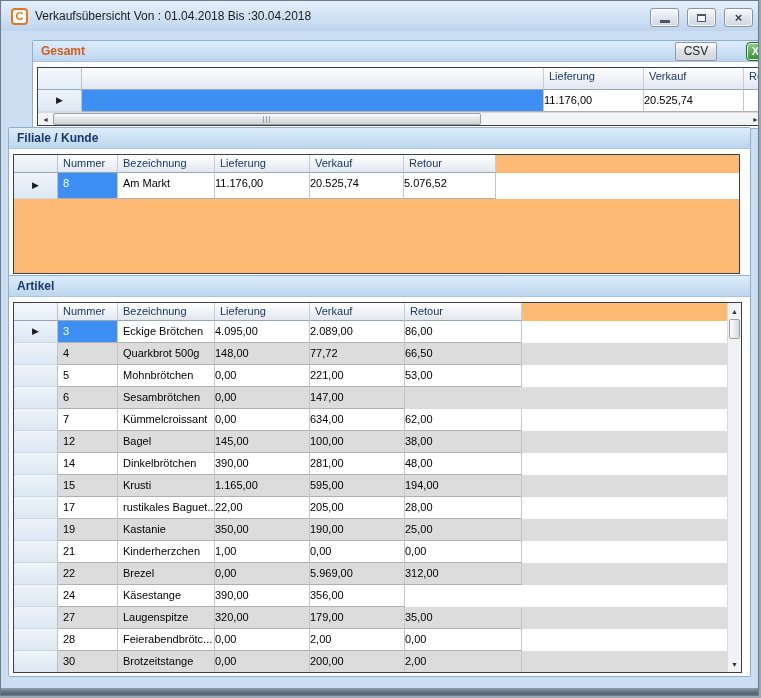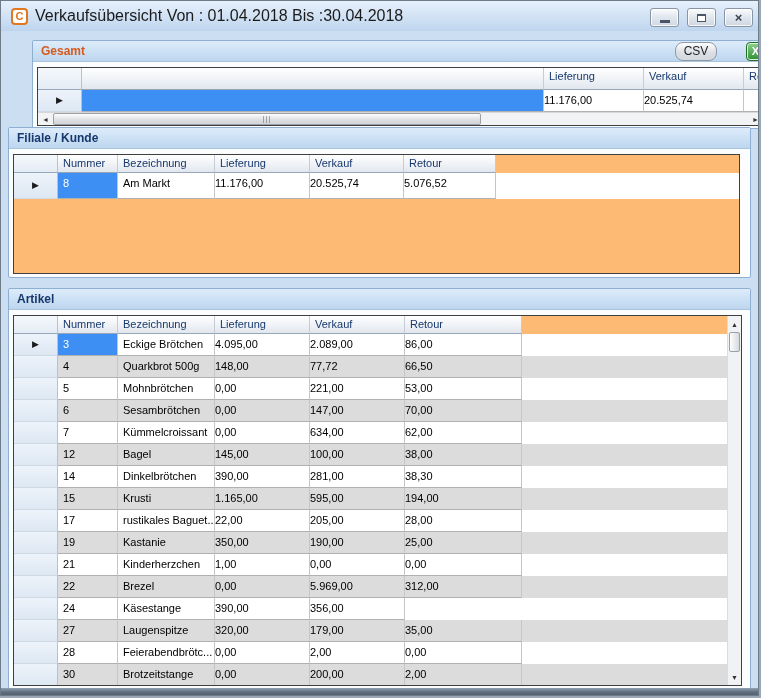--- a/index.html
+++ b/index.html
@@ -18,53 +18,53 @@
   .titlebar {
     position:absolute; left:0; top:0; right:0; height:30px;
     background:linear-gradient(#e6f0fc,#bed5ee);
     display:flex; align-items:center; padding-left:10px;
   }
   .app-icon {
     width:17px; height:17px; border-radius:4px; background:#fff;
     border:2px solid #e07820; color:#e07820; font-weight:bold; font-size:11px;
     display:flex; align-items:center; justify-content:center; flex:0 0 auto;
   }
-  .title { margin-left:7px; font-size:16px; color:#1b1b1b; white-space:nowrap; }
+  .title { margin-left:7px; font-size:12px; color:#1b1b1b; white-space:nowrap; }
   .win-buttons { position:absolute; right:5px; top:7px; display:flex; gap:8px; }
   .win-btn {
     width:29px; height:19px; border:1px solid #8795a5; border-radius:3px;
     background:linear-gradient(#fbfcfd,#e2e8ef 45%,#cfd7e1);
     box-shadow:inset 0 0 0 1px #ffffffcc;
     display:flex; align-items:center; justify-content:center;
     color:#3a4450; cursor:pointer;
   }
   .glyph-min { width:10px; height:3px; background:#4a5568; margin-top:7px; }
   .glyph-max { width:9px; height:8px; border:1px solid #4a5568; border-top:2px solid #4a5568; background:#fff; }
   .glyph-close { font-size:13px; font-weight:bold; line-height:1; }
   
   .client { position:absolute; left:7px; top:31px; width:745px; height:659px; }
   .group {
     position:absolute; left:0; width:743px;
     border:1px solid #8fafd2; border-radius:2px; background:#fbfdff;
   }
   #group-gesamt  { top:8px;    height:89px;margin-left:24px;  }
   #group-filiale { top:95px; height:151px; }
-  #group-artikel { top:256px;height:402px; }
+  #group-artikel { top:243px;height:402px; }
   .group-header {
     height:21px; display:flex; align-items:center;
     background:linear-gradient(#ddecfb,#bdd6ee);
     border-bottom:1px solid #aac4e0; border-radius:2px 2px 0 0;
     padding:0 9px 0 8px;
   }
   .group-title { font-size:12px; font-weight:bold; color:var(--navy); }
   #group-gesamt .group-title { color:var(--orange); }
   .csv-btn {
     margin-left:auto; width:42px; height:19px; font-size:12px;
     font-family:"Liberation Sans",sans-serif;
-    border:1px solid #8e9aa8; border-radius:8px; color:#222;
+    border:1px solid #8e9aa8; border-radius:2px; color:#222;
     background:linear-gradient(#fefefe,#dce0e5 55%,#d3d8de); cursor:pointer; padding:0;
   }
   .excel-btn {
     margin-left:29px; width:19px; height:19px; border-radius:4px;
     background:linear-gradient(#8ed08c,#2f8f33);
     border:1px solid #1f6f23; box-shadow:inset 0 0 0 1px #dff3df;
     color:#fff; font-weight:bold; font-size:11px;
     display:flex; align-items:center; justify-content:center; cursor:pointer;
   }
   
@@ -287,21 +287,20 @@
             <div class="cell num">53,00</div>
           </div>
             <div class="grid-row">
             <div class="cell rh">
                 <span class="row-arrow"></span>
               </div>
             <div class="cell txt selc">6</div>
             <div class="cell txt">Sesambrötchen</div>
             <div class="cell num">0,00</div>
             <div class="cell num">147,00</div>
-            <div class="cell num">70,00</div>
           </div>
             <div class="grid-row">
             <div class="cell rh">
                 <span class="row-arrow"></span>
               </div>
             <div class="cell txt selc">7</div>
             <div class="cell txt">Kümmelcroissant</div>
             <div class="cell num">0,00</div>
             <div class="cell num">634,00</div>
             <div class="cell num">62,00</div>
@@ -317,21 +316,21 @@
             <div class="cell num">38,00</div>
           </div>
             <div class="grid-row">
             <div class="cell rh">
                 <span class="row-arrow"></span>
               </div>
             <div class="cell txt selc">14</div>
             <div class="cell txt">Dinkelbrötchen</div>
             <div class="cell num">390,00</div>
             <div class="cell num">281,00</div>
-            <div class="cell num">38,30</div>
+            <div class="cell num">48,00</div>
           </div>
             <div class="grid-row">
             <div class="cell rh">
                 <span class="row-arrow"></span>
               </div>
             <div class="cell txt selc">15</div>
             <div class="cell txt">Krusti</div>
             <div class="cell num">1.165,00</div>
             <div class="cell num">595,00</div>
             <div class="cell num">194,00</div>

